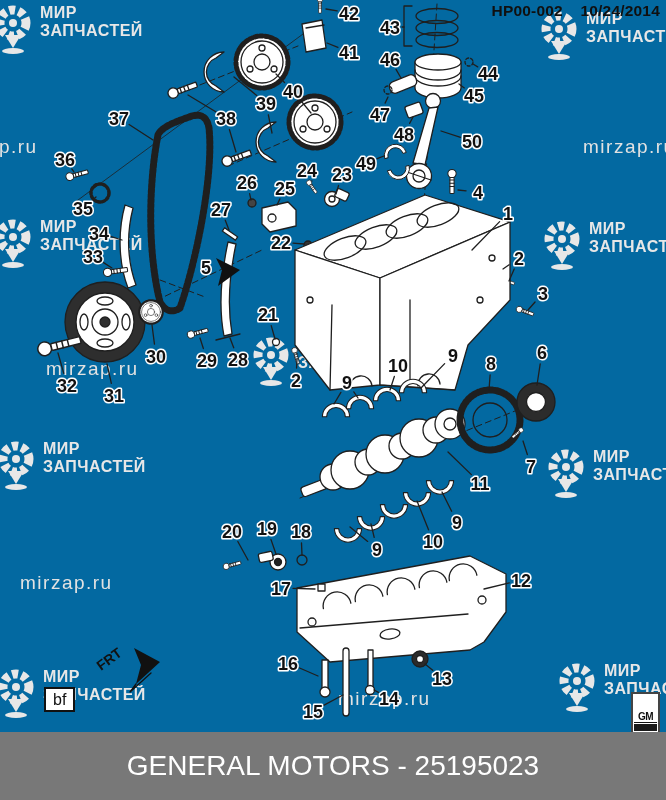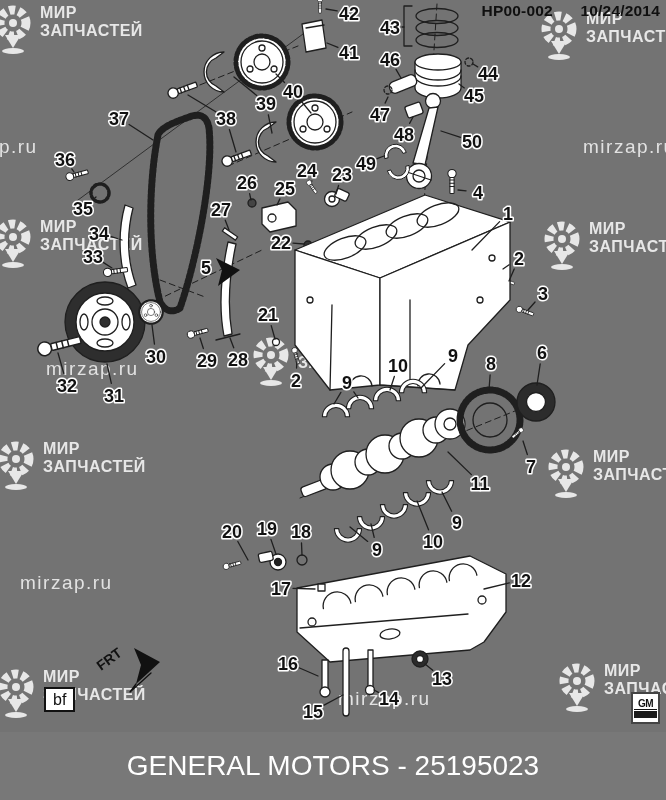--- a/index.html
+++ b/index.html
@@ -1,35 +1,35 @@
 <!DOCTYPE html>
 <html><head>
 <meta charset="utf-8">
 <style>
   html,body{margin:0;padding:0;background:#fff;}
-  .page{position:relative;width:666px;height:800px;background:#737373;overflow:hidden;
+  .page{position:relative;width:666px;height:800px;background:#0369a1;overflow:hidden;
         font-family:"Liberation Sans",sans-serif;}
   
   .wm-layer{position:absolute;inset:0;z-index:0;}
   .wm-brand{position:absolute;display:flex;align-items:flex-start;gap:6px;color:#e7e7e7;}
   .wm-brand .wm-txt{font-weight:bold;font-size:16px;line-height:1.15;letter-spacing:.5px;white-space:nowrap;}
   .wm-url{position:absolute;color:#e2e2e2;font-size:19px;letter-spacing:1.5px;white-space:nowrap;}
   
   svg.art{position:absolute;left:0;top:0;z-index:1;}
   
   .hdr{position:absolute;top:2px;right:6px;z-index:2;font-weight:bold;font-size:15.5px;
        color:#101010;letter-spacing:.2px;}
-  .hdr span{margin-left:23px;}
+  .hdr span{margin-left:13px;}
   .footer{position:absolute;left:0;bottom:0;width:666px;height:68px;background:#787878;z-index:2;
           display:flex;align-items:center;justify-content:center;gap:44px;color:#fff;
           font-size:28px;transform-origin:center;white-space:nowrap;flex-direction:column;}
   .bf-box{position:absolute;left:44px;top:687px;z-index:2;border:2px solid #111;background:#fff;
           font-size:16px;color:#111;padding:1px 7px;line-height:1.2;}
   .gm-box{position:absolute;left:631px;top:692px;z-index:2;border:2px solid #444;background:#fff;
-          width:23px;text-align:center;padding:4px 1px;}
+          width:23px;text-align:center;padding:17px 1px;}
   .gm-box .gm-txt{font-size:10px;font-weight:bold;color:#111;border-bottom:1.5px solid #111;
           line-height:1.1;letter-spacing:-.5px;}
   .gm-box .gm-bar{margin-top:1px;height:7px;background:#1a1a1a;}
 </style>
 </head>
 <body>
 
 <div class="page">
 
   <div class="wm-layer" id="wm-layer">

